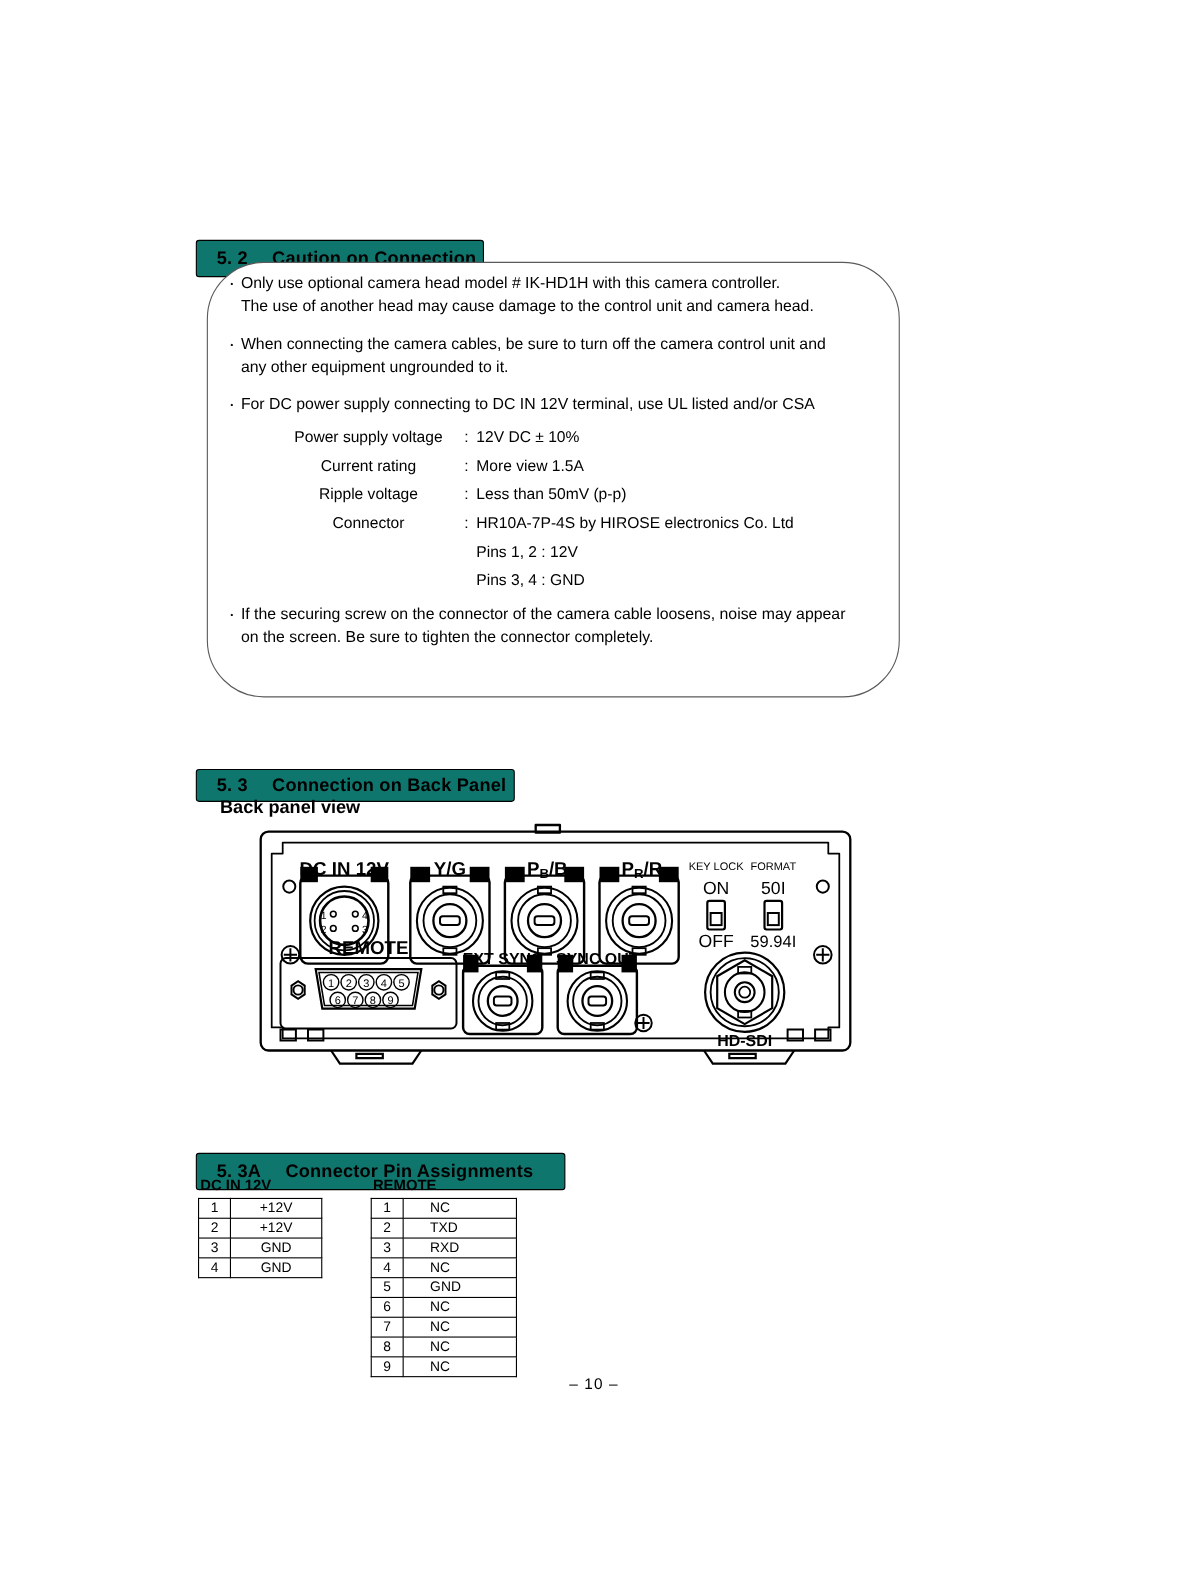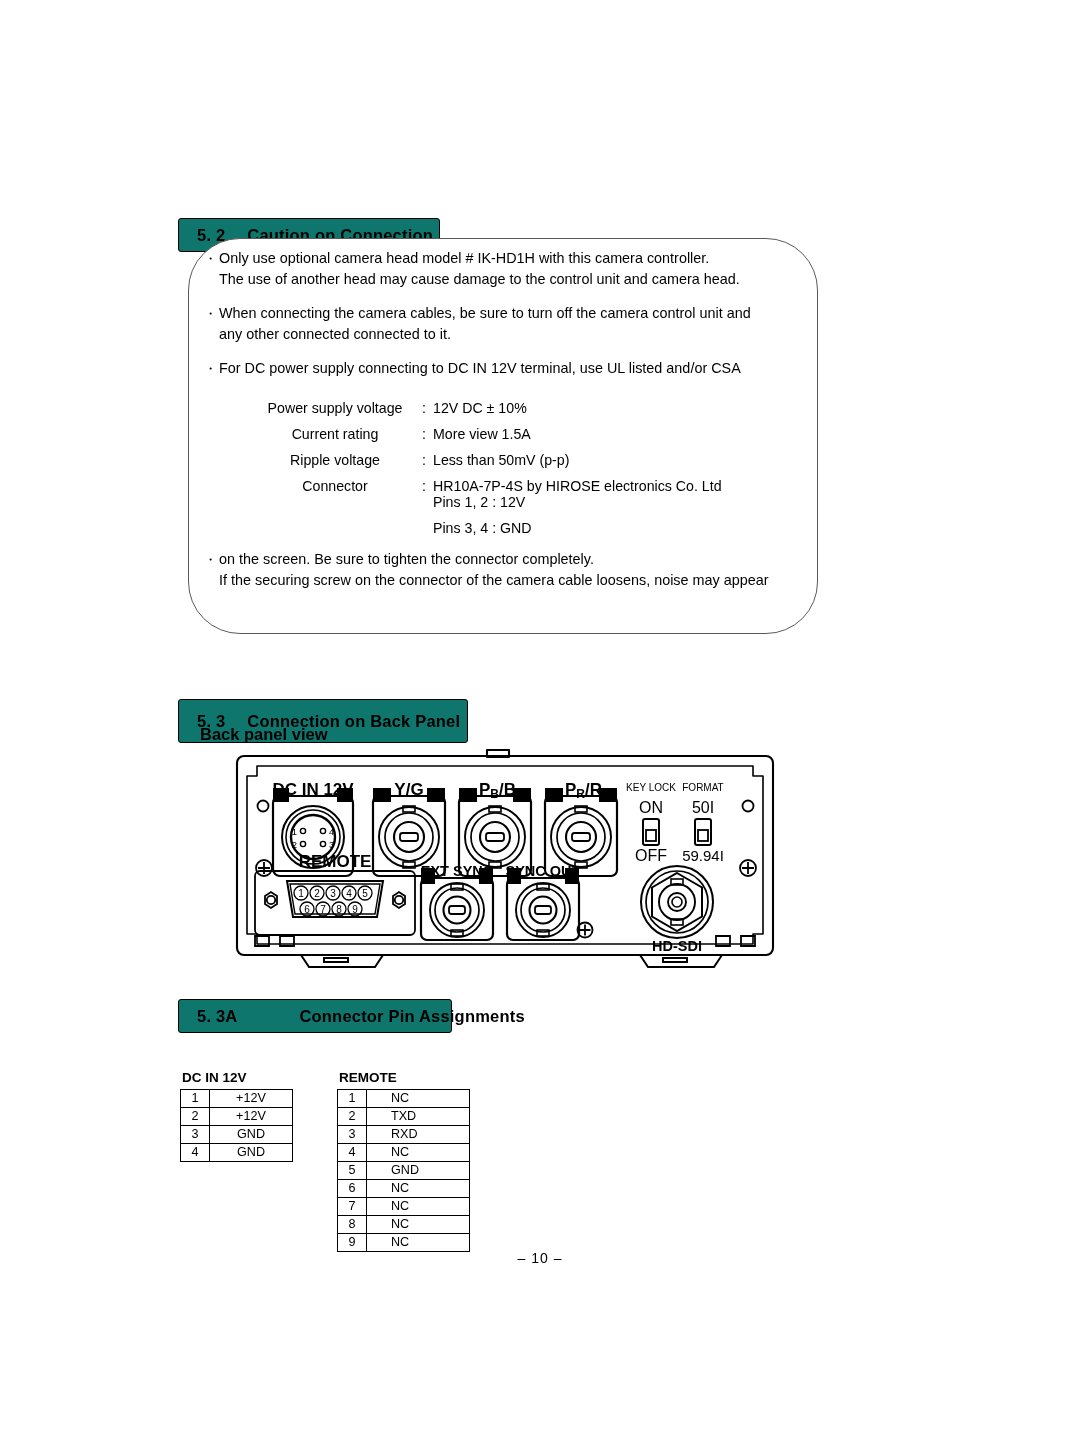--- a/index.html
+++ b/index.html
@@ -75,21 +75,21 @@
 
   
   .spec-list {
     position: absolute;
     left: 255px;
     top: 390px;
     font-size: 14.2px;
   }
   .spec-row {
     display: flex;
-    align-items: flex-end;
+    align-items: flex-start;
     height: 26px;
   }
   .spec-label {
     width: 160px;
     text-align: center;
   }
   .spec-colon {
     width: 18px;
     text-align: center;
   }
@@ -171,21 +171,21 @@
 
 <div class="bullets">
   <div class="bullet-row">
     <span class="bullet-dot">・</span>
     <span class="bullet-line">Only use optional camera head model # IK-HD1H with this camera controller.</span>
     <span class="bullet-line">The use of another head may cause damage to the control unit and camera head.</span>
   </div>
   <div class="bullet-row">
     <span class="bullet-dot">・</span>
     <span class="bullet-line">When connecting the camera cables, be sure to turn off the camera control unit and</span>
-    <span class="bullet-line">any other connected connected to it.</span>
+    <span class="bullet-line">any other equipment ungrounded to it.</span>
   </div>
   <div class="bullet-row">
     <span class="bullet-dot">・</span>
     <span class="bullet-line">For DC power supply connecting to DC IN 12V terminal, use UL listed and/or CSA</span>
   </div>
 </div>
 
 <div class="spec-list">
   <div class="spec-row">
     <span class="spec-label">Power supply voltage</span>
@@ -207,26 +207,26 @@
     <span class="spec-colon">:</span>
     <span class="spec-value">HR10A-7P-4S by HIROSE electronics Co. Ltd</span>
   </div>
   <div class="spec-sub">Pins 1, 2  :  12V</div>
   <div class="spec-sub">Pins 3, 4  :  GND</div>
 </div>
 
 <div class="bullets" style="top:549px;">
   <div class="bullet-row">
     <span class="bullet-dot">・</span>
+    <span class="bullet-line">If the securing screw on the connector of the camera cable loosens, noise may appear</span>
     <span class="bullet-line">on the screen. Be sure to tighten the connector completely.</span>
-    <span class="bullet-line">If the securing screw on the connector of the camera cable loosens, noise may appear</span>
-  </div>
-</div>
-
-<div class="section-head" id="head-backpanel" style="left:178px; top:671px; width:290px; height:44px;">
+  </div>
+</div>
+
+<div class="section-head" id="head-backpanel" style="left:178px; top:671px; width:290px; height:30px;">
   <span class="sh-num">5. 3</span>
   <span class="sh-title">Connection on Back Panel</span>
 </div>
 
 <div id="back-panel-view-label">Back panel view</div>
 
 <div id="panel-drawing">
 <svg width="560" height="245" viewBox="0 0 560 245" xmlns="http://www.w3.org/2000/svg">
   <g fill="none" stroke="#000" stroke-width="2.1" stroke-linejoin="round">
 
@@ -415,21 +415,21 @@
   </g>
   <g fill="none" stroke="#000" stroke-width="2">
     <path d="M76 215 l8 12 h66 l8 -12"></path>
     <path d="M415 215 l8 12 h66 l8 -12"></path>
     <path d="M99 218 h24 v4 h-24 z"></path>
     <path d="M438 218 h24 v4 h-24 z"></path>
   </g>
 </svg>
 </div>
 
-<div class="section-head" id="head-pinassign" style="left:178px; top:971px; width:274px; height:34px;gap:40px;">
+<div class="section-head" id="head-pinassign" style="left:178px; top:1020px; width:336px; height:34px;">
   <span class="sh-num">5. 3A</span>
   <span class="sh-title">Connector Pin Assignments</span>
 </div>
 
 <div class="pin-table-wrap" style="left:180px; top:1070px;">
   <div class="pin-table-title">DC IN 12V</div>
   <table class="pin-table" id="dcin-table">
     <tbody>
       <tr>
         <td class="pin-num">1</td>

